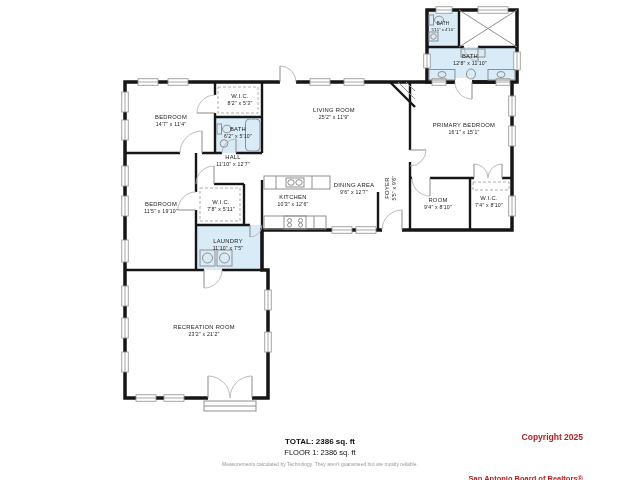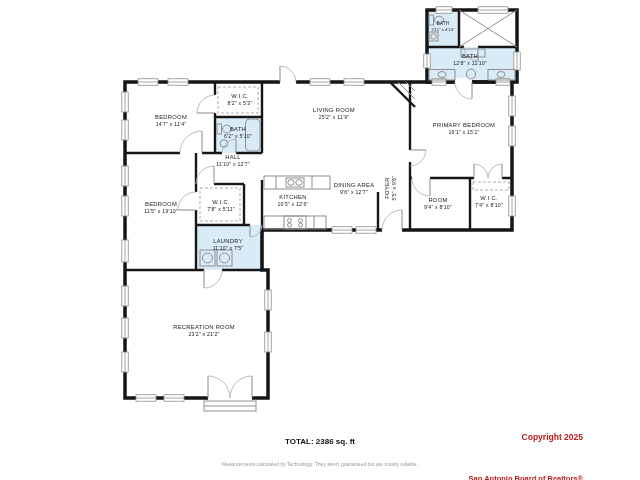--- a/index.html
+++ b/index.html
@@ -295,19 +295,20 @@
   <div class="room-label" style="left:228px;top:245px;">
     <div class="rn">LAUNDRY</div>
     <div class="rd">11'10" x 7'5"</div>
   </div>
   <div class="room-label" style="left:204px;top:331px;">
     <div class="rn">RECREATION ROOM</div>
     <div class="rd">23'2" x 21'2"</div>
   </div>
 
   <div class="footer-total">TOTAL: 2386 sq. ft</div>
+  <div class="footer-floor">FLOOR 1: 2386 sq. ft</div>
   <div class="footer-disclaimer">Measurements calculated by Technology. They aren't guaranteed but are mostly reliable.</div>
   <div class="footer-copyright">
     <div class="c1">Copyright 2025</div>
     <div class="c2">San Antonio Board of Realtors®</div>
   </div>
 
 </div>
 
 </body></html>

